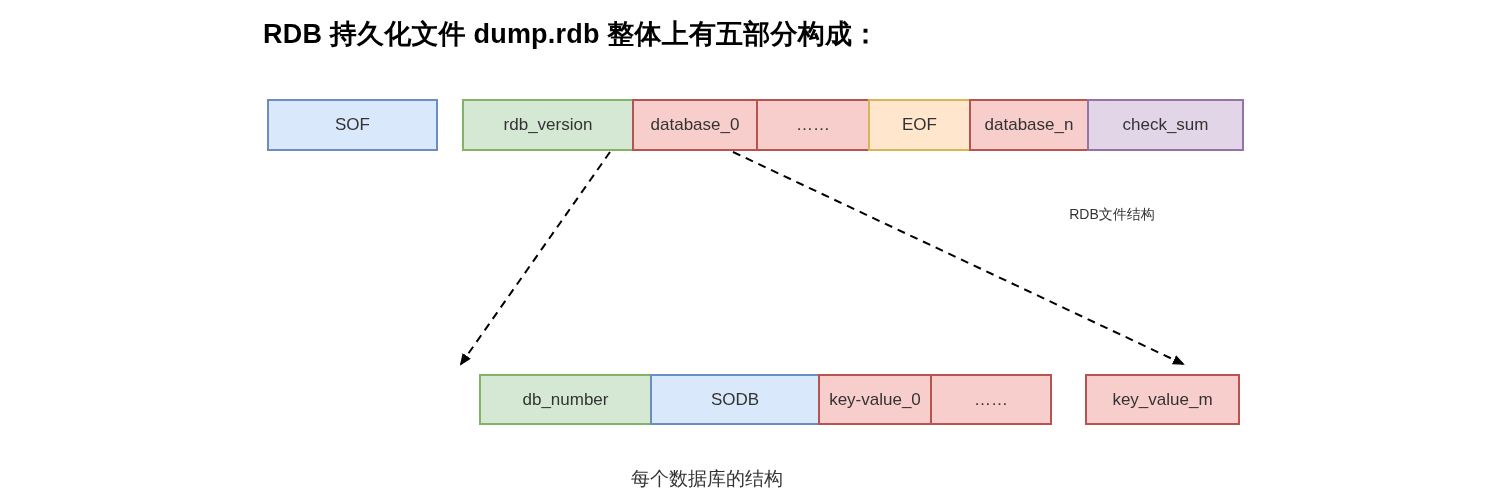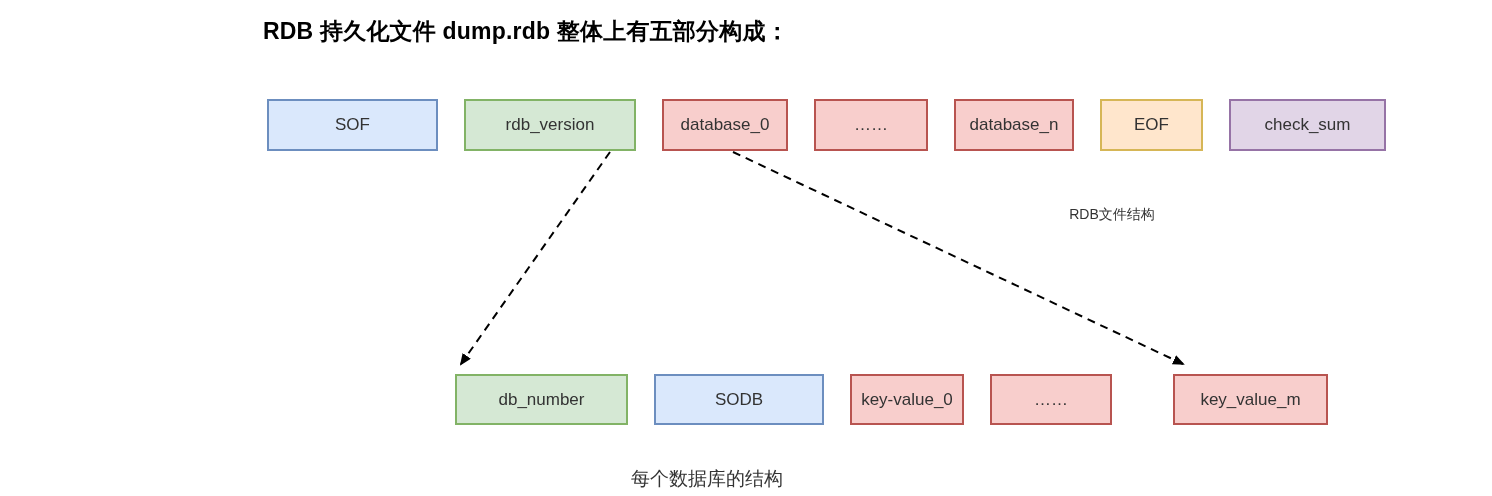--- a/index.html
+++ b/index.html
@@ -12,49 +12,48 @@
     position: relative;
     width: 1492px;
     height: 496px;
     background: #ffffff;
     overflow: hidden;
   }
   .doc-title {
     position: absolute;
     left: 263px;
     top: 16px;
-    font-size: 23px;
+    font-size: 27px;
     font-weight: 600;
     color: #000000;
     white-space: nowrap;
     letter-spacing: 0.2px;
   }
   .bar {
     position: absolute;
     display: flex;
     flex-direction: row;
     align-items: stretch;
-    gap: 28px;
   }
   .bar-top   { left: 267px; top: 99px;  height: 52px; }
   .bar-bottom{ left: 455px; top: 374px; height: 51px; }
   .segment {
     box-sizing: border-box;
     border: 2px solid #999;
     display: flex;
     align-items: center;
     justify-content: center;
     font-size: 17px;
     color: #333333;
     white-space: nowrap;
     overflow: hidden;
   }
   .segment + .segment { margin-left: -2px; }
   .segment.blue   { background: var(--blue-fill);   border-color: var(--blue-border);   }
-  .segment.green  { background: var(--green-fill);  border-color: var(--green-border);  }
+  .segment.green  { background: var(--green-fill);  border-color: var(--green-border); margin-left: 24px;  }
   .segment.red    { background: var(--red-fill);    border-color: var(--red-border);    }
   .segment.orange { background: var(--orange-fill); border-color: var(--orange-border); }
   .segment.purple { background: var(--purple-fill); border-color: var(--purple-border); }
   .caption {
     position: absolute;
     width: 220px;
     text-align: center;
     color: #333333;
     white-space: nowrap;
   }
@@ -73,22 +72,22 @@
 
 <div class="canvas">
 
   <div class="doc-title">RDB 持久化文件 dump.rdb 整体上有五部分构成：</div>
 
   <div class="bar bar-top">
       <div class="segment blue" style="width: 171px;">SOF</div>
       <div class="segment green" style="width: 172px;">rdb_version</div>
       <div class="segment red" style="width: 126px;">database_0</div>
       <div class="segment red" style="width: 114px;">……</div>
+      <div class="segment orange" style="width: 103px;">EOF</div>
       <div class="segment red" style="width: 120px;">database_n</div>
-      <div class="segment orange" style="width: 103px;">EOF</div>
       <div class="segment purple" style="width: 157px;">check_sum</div>
     </div>
 
   <div class="caption caption-top">RDB文件结构</div>
 
   <div class="bar bar-bottom">
       <div class="segment green" style="width: 173px;">db_number</div>
       <div class="segment blue" style="width: 170px;">SODB</div>
       <div class="segment red" style="width: 114px; text-align: right;">key-value_0</div>
       <div class="segment red" style="width: 122px;">……</div>

